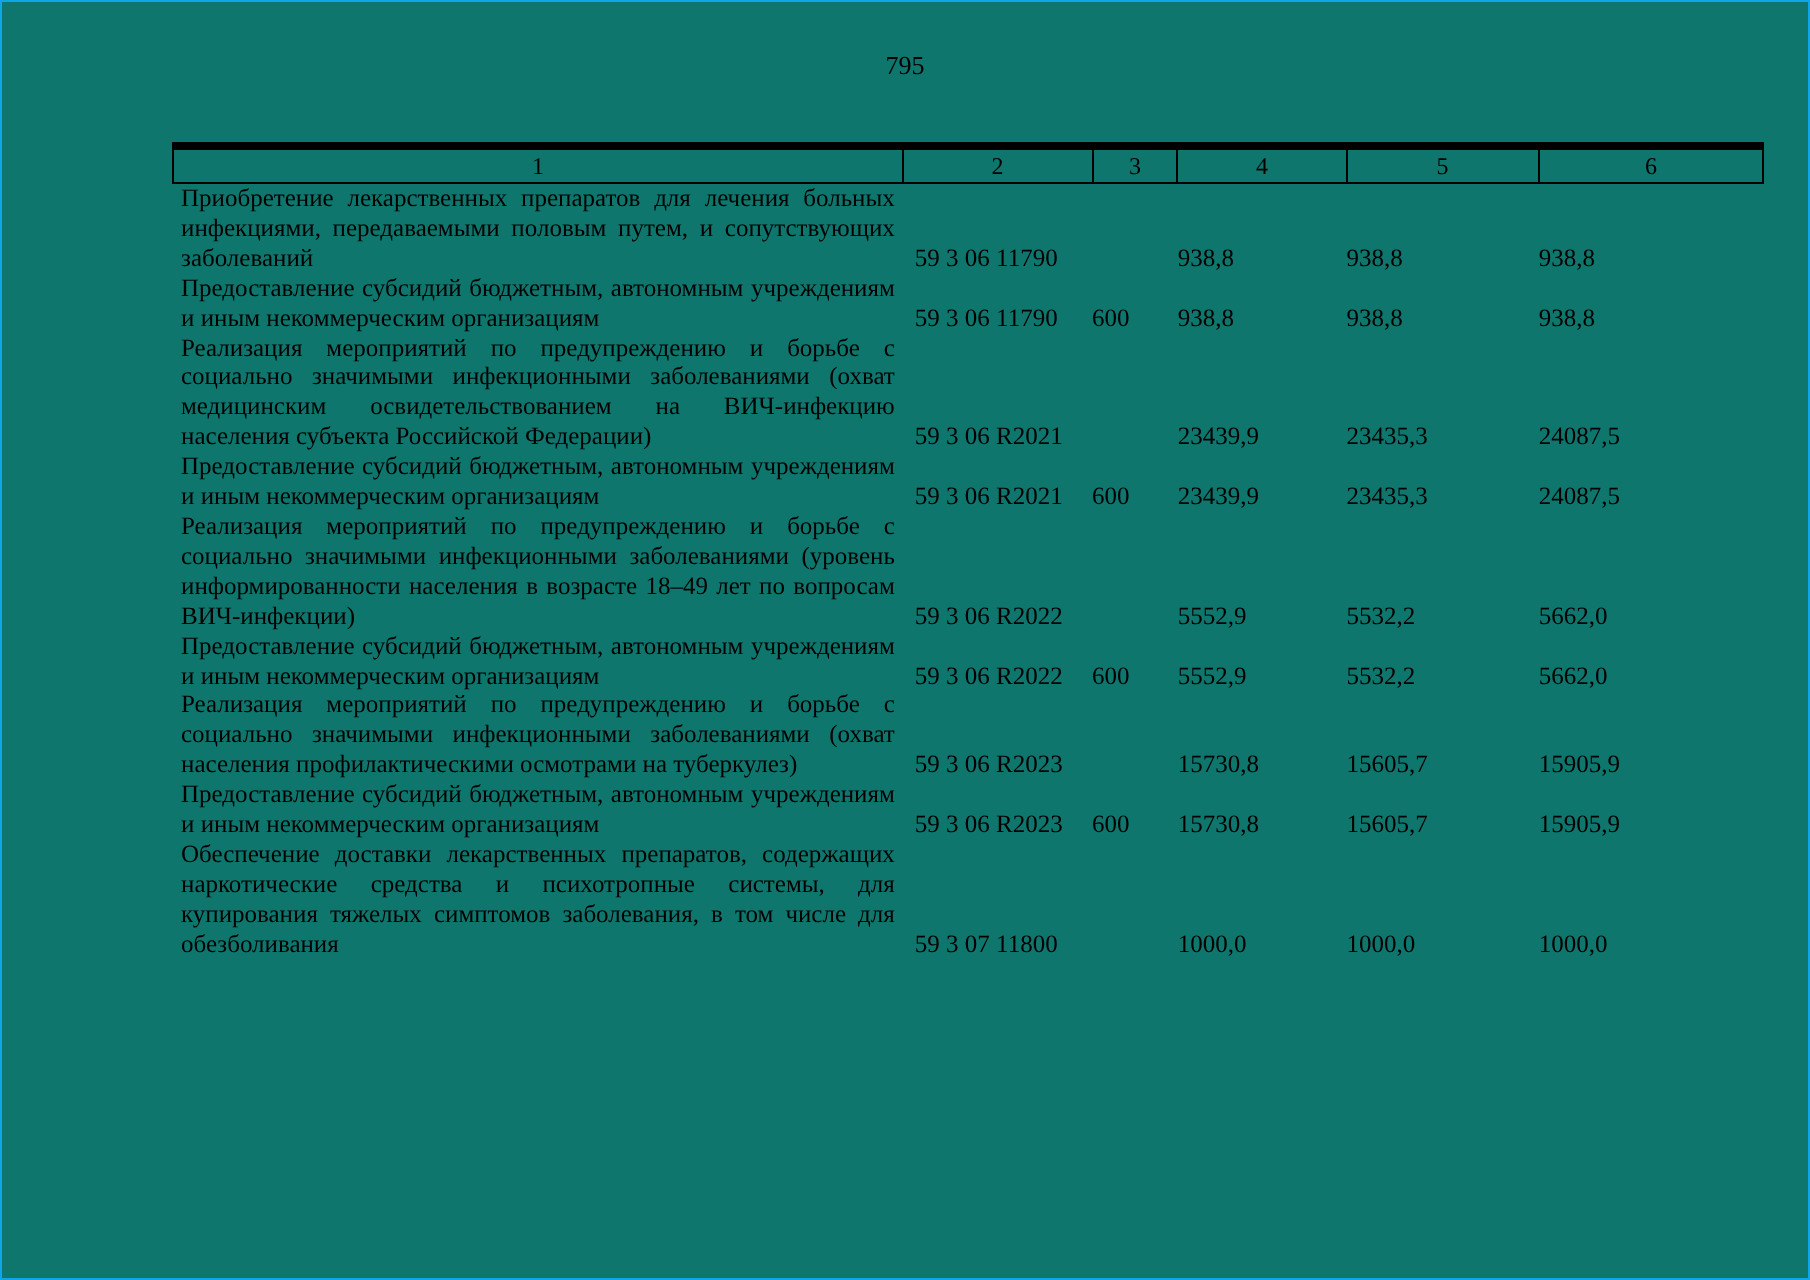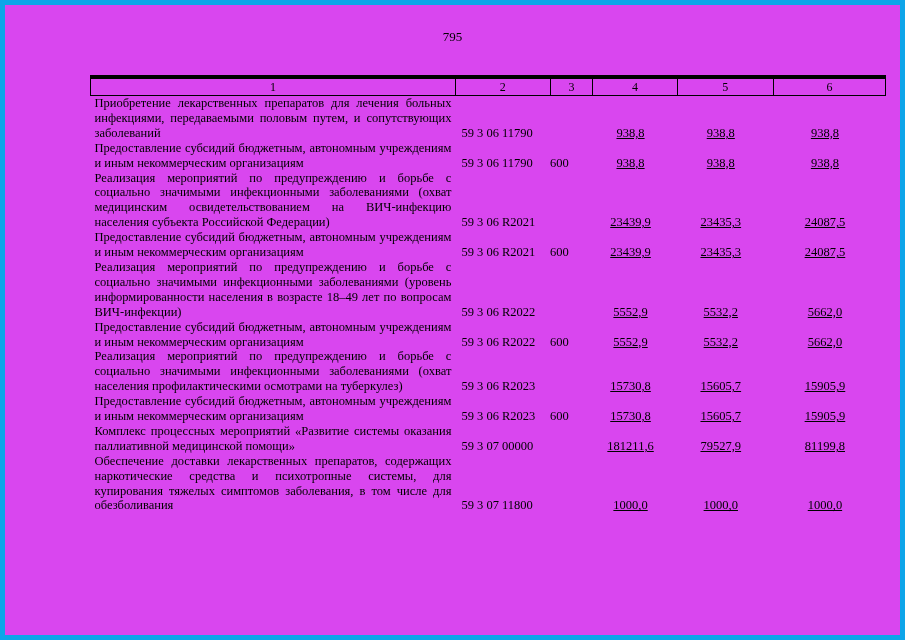--- a/index.html
+++ b/index.html
@@ -6,23 +6,23 @@
     margin: 0;
     padding: 0;
     background: #ffffff;
     font-family: "Liberation Serif", "DejaVu Serif", serif;
     color: #000;
   }
   .page {
     position: relative;
     width: 905px;
     height: 640px;
-    background: #d946ef;
+    background: #0f766e;
     box-sizing: border-box;
-    border: 5px solid #0ea5e9;
+    border: 1px solid #0ea5e9;
     overflow: hidden;
   }
   .page-number {
     position: absolute;
     top: 24px;
     left: 0;
     width: 100%;
     text-align: center;
     font-size: 13px;
   }
@@ -66,24 +66,23 @@
     hyphens: auto;
     -webkit-hyphens: auto;
   }
   td.cell-code {
     white-space: nowrap;
     padding-left: 6px;
   }
   td.cell-type {
   }
   td.cell-amount {
-    text-align: center;
+    text-align: left;
     padding-right: 9px;
     white-space: nowrap;
-    text-decoration: underline;
   }
 </style>
 </head>
 <body>
 
 <div class="page">
   <div class="page-number">795</div>
 
   <div class="table-wrap">
     <table class="budget">
@@ -171,28 +170,20 @@
 
   <tr>
     <td class="cell-name">Предоставление субсидий бюджетным, автономным учреждениям и иным некоммерческим организациям</td>
     <td class="cell-code">59 3 06 R2023</td>
     <td class="cell-type">600</td>
     <td class="cell-amount">15730,8</td>
     <td class="cell-amount">15605,7</td>
     <td class="cell-amount">15905,9</td>
   </tr>
 
-  <tr>
-    <td class="cell-name">Комплекс процессных мероприятий «Развитие системы оказания паллиативной медицинской помощи»</td>
-    <td class="cell-code">59 3 07 00000</td>
-    <td class="cell-type"></td>
-    <td class="cell-amount">181211,6</td>
-    <td class="cell-amount">79527,9</td>
-    <td class="cell-amount">81199,8</td>
-  </tr>
 
   <tr>
     <td class="cell-name">Обеспечение доставки лекарственных препаратов, содержащих наркотические средства и психотропные системы, для купирования тяжелых симптомов заболевания, в том числе для обезболивания</td>
     <td class="cell-code">59 3 07 11800</td>
     <td class="cell-type"></td>
     <td class="cell-amount">1000,0</td>
     <td class="cell-amount">1000,0</td>
     <td class="cell-amount">1000,0</td>
   </tr>
 

